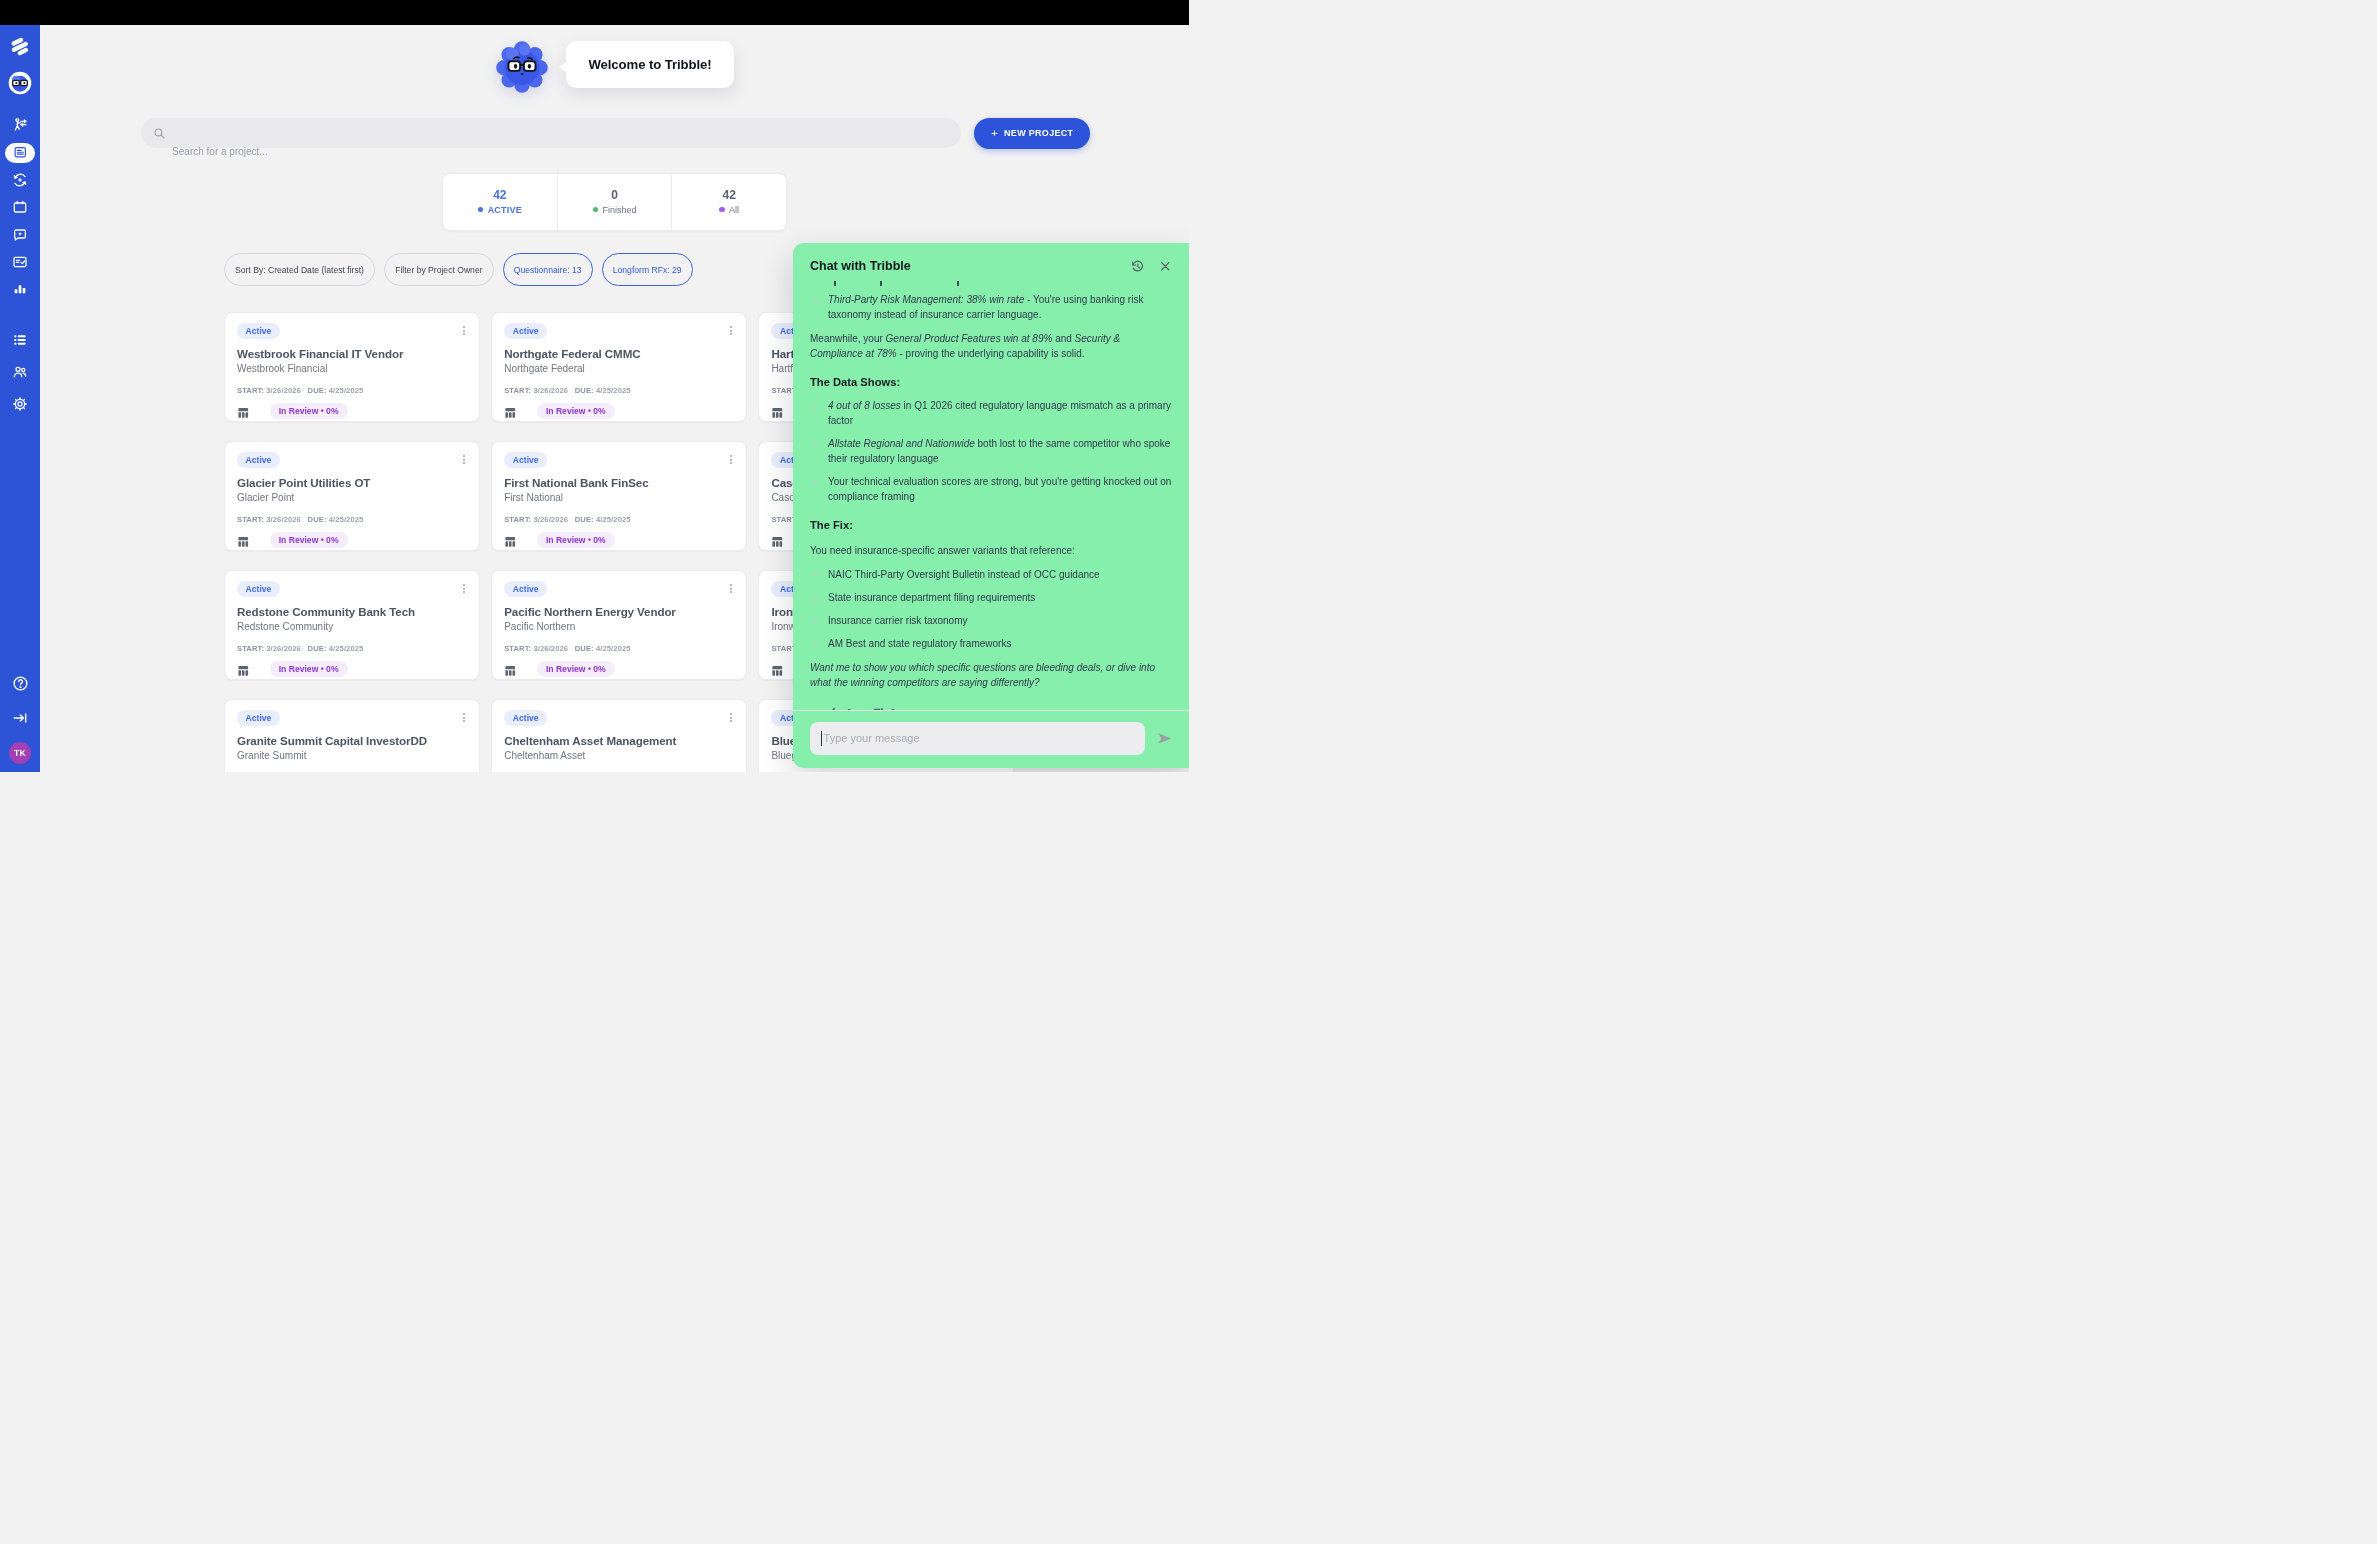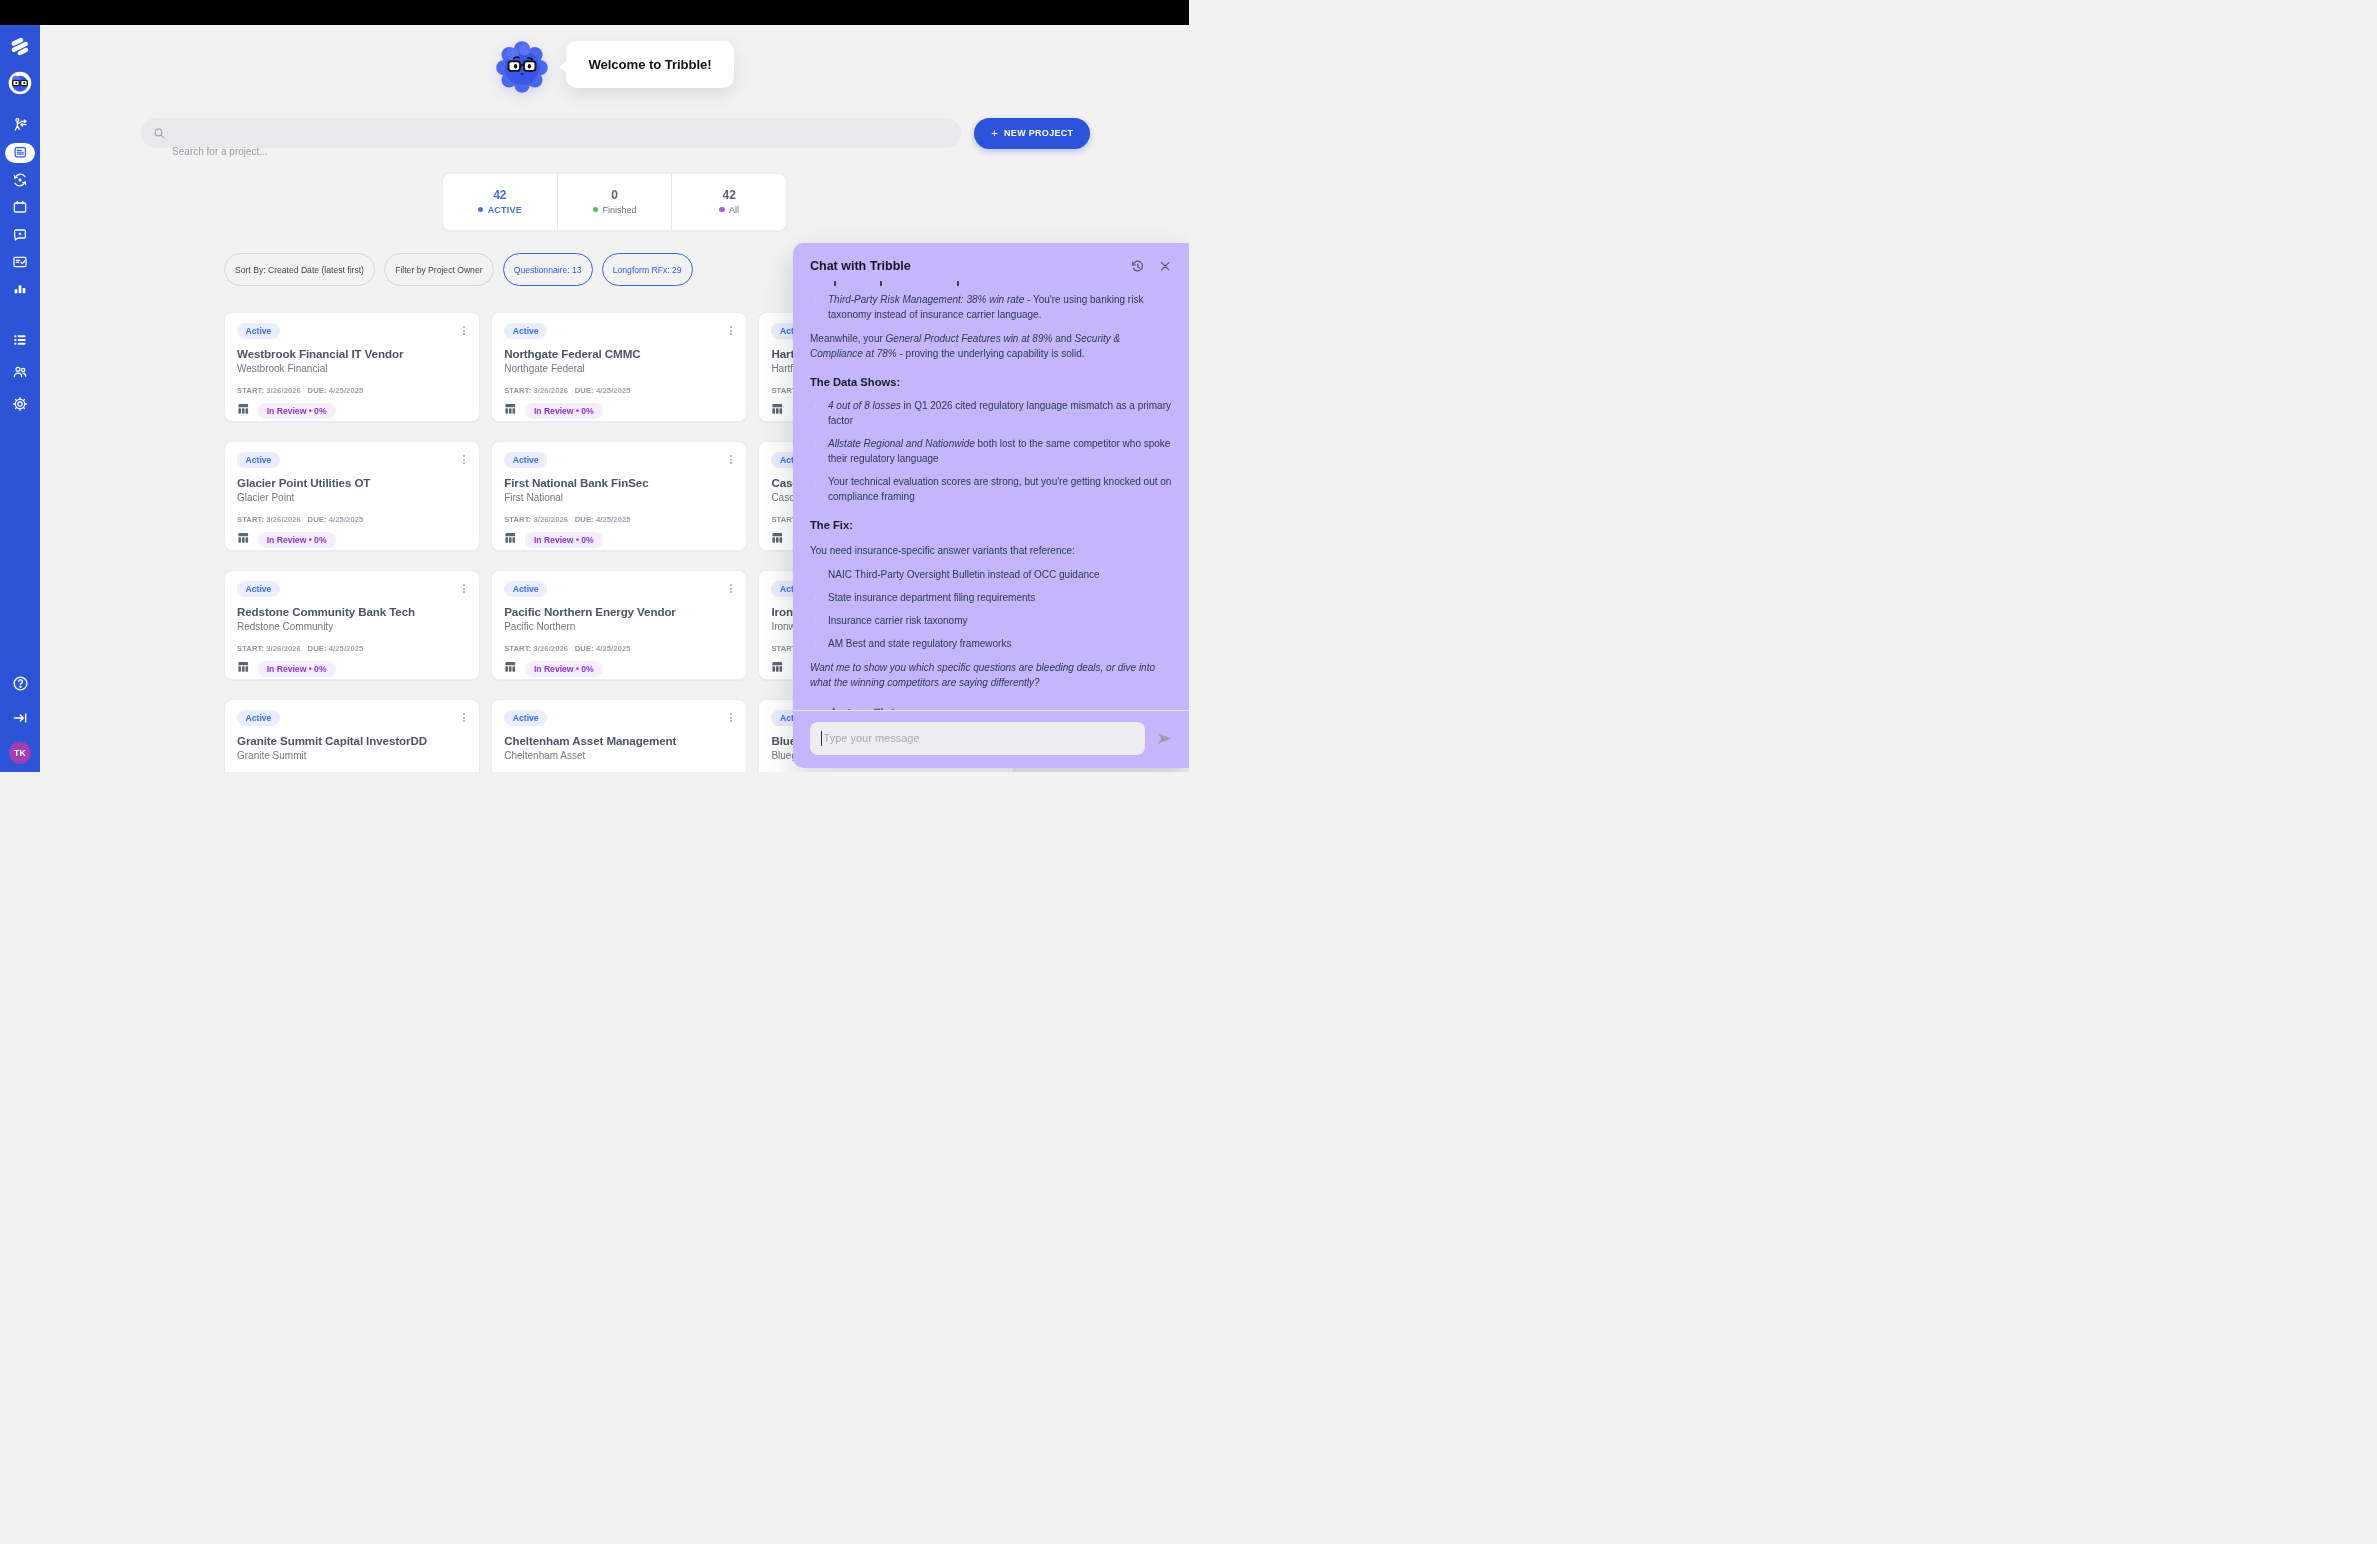--- a/index.html
+++ b/index.html
@@ -67,26 +67,26 @@
   .c-status { display:inline-block; background:var(--chip-active-bg,#e8eefd); color:var(--chip-active-fg,#3d68f5);
               font-size:8.6px; font-weight:600; padding:3.3px 8.6px; border-radius:660px; }
   .c-menu { position:absolute; top:10.6px; right:9.2px; width:12px; height:13.2px; cursor:pointer; display:flex;
             flex-direction:column; align-items:center; justify-content:center; gap:1.7px; }
   .c-menu i { width:2.1px; height:2.1px; border-radius:50%; background:#9aa2ad; }
   .c-title { margin-top:8px; font-size:11.6px; font-weight:700; color:#4b5563; letter-spacing:-0.1px; white-space:nowrap; overflow:hidden; }
   .c-sub { margin-top:3.3px; font-size:10px; color:#6f7680; white-space:nowrap; overflow:hidden; }
   .c-meta { margin-top:11.2px; font-size:7.6px; color:#9ba2ac; font-weight:600; letter-spacing:0.1px; white-space:nowrap; }
   .c-meta b { color:#8d94a0; font-weight:800; }
   .c-meta .pair + .pair { margin-left:6.6px; }
-  .c-foot { margin-top:8px; display:flex; align-items:flex-start; gap:8px; }
+  .c-foot { margin-top:8px; display:flex; align-items:flex-end; gap:20px; }
   .c-review { background:var(--chip-review-bg,#f5ecfc); color:var(--chip-review-fg,#8f35d6); font-size:8.6px; font-weight:600;
               padding:3.3px 9.2px; border-radius:660px; white-space:nowrap; }
 
   
-  .chat { position:absolute; right:0; top:243px; width:396px; height:525px; background:#c4b5fd;
+  .chat { position:absolute; right:0; top:243px; width:396px; height:525px; background:#86efac;
           border-radius:10.6px 0 0 10.6px; box-shadow:0 12px 33px rgba(10,15,30,.18); z-index:20;
           display:flex; flex-direction:column;margin-left:40px; }
   .chat-head { padding:16px 17px 4px 17px; display:flex; align-items:center; }
   .chat-title { font-size:12.5px; font-weight:700; color:#15181e; }
   .chat-head-icons { margin-left:auto; display:flex; align-items:center; gap:13.2px; color:#555b63; }
   .chat-head-icons .hicon { width:14.5px; height:14.5px; cursor:pointer; }
   .chat-body { flex:1; padding:2.6px 17px 0 17px; overflow:hidden; font-size:10px; line-height:1.5; color:#2f3a4c; }
   .frag { height:6.6px; position:relative; }
   .frag i { position:absolute; top:1.3px; width:2px; height:4.6px; background:#3c4554; }
   .frag i:nth-child(1){left:24px;} .frag i:nth-child(2){left:70px;} .frag i:nth-child(3){left:147px;}

